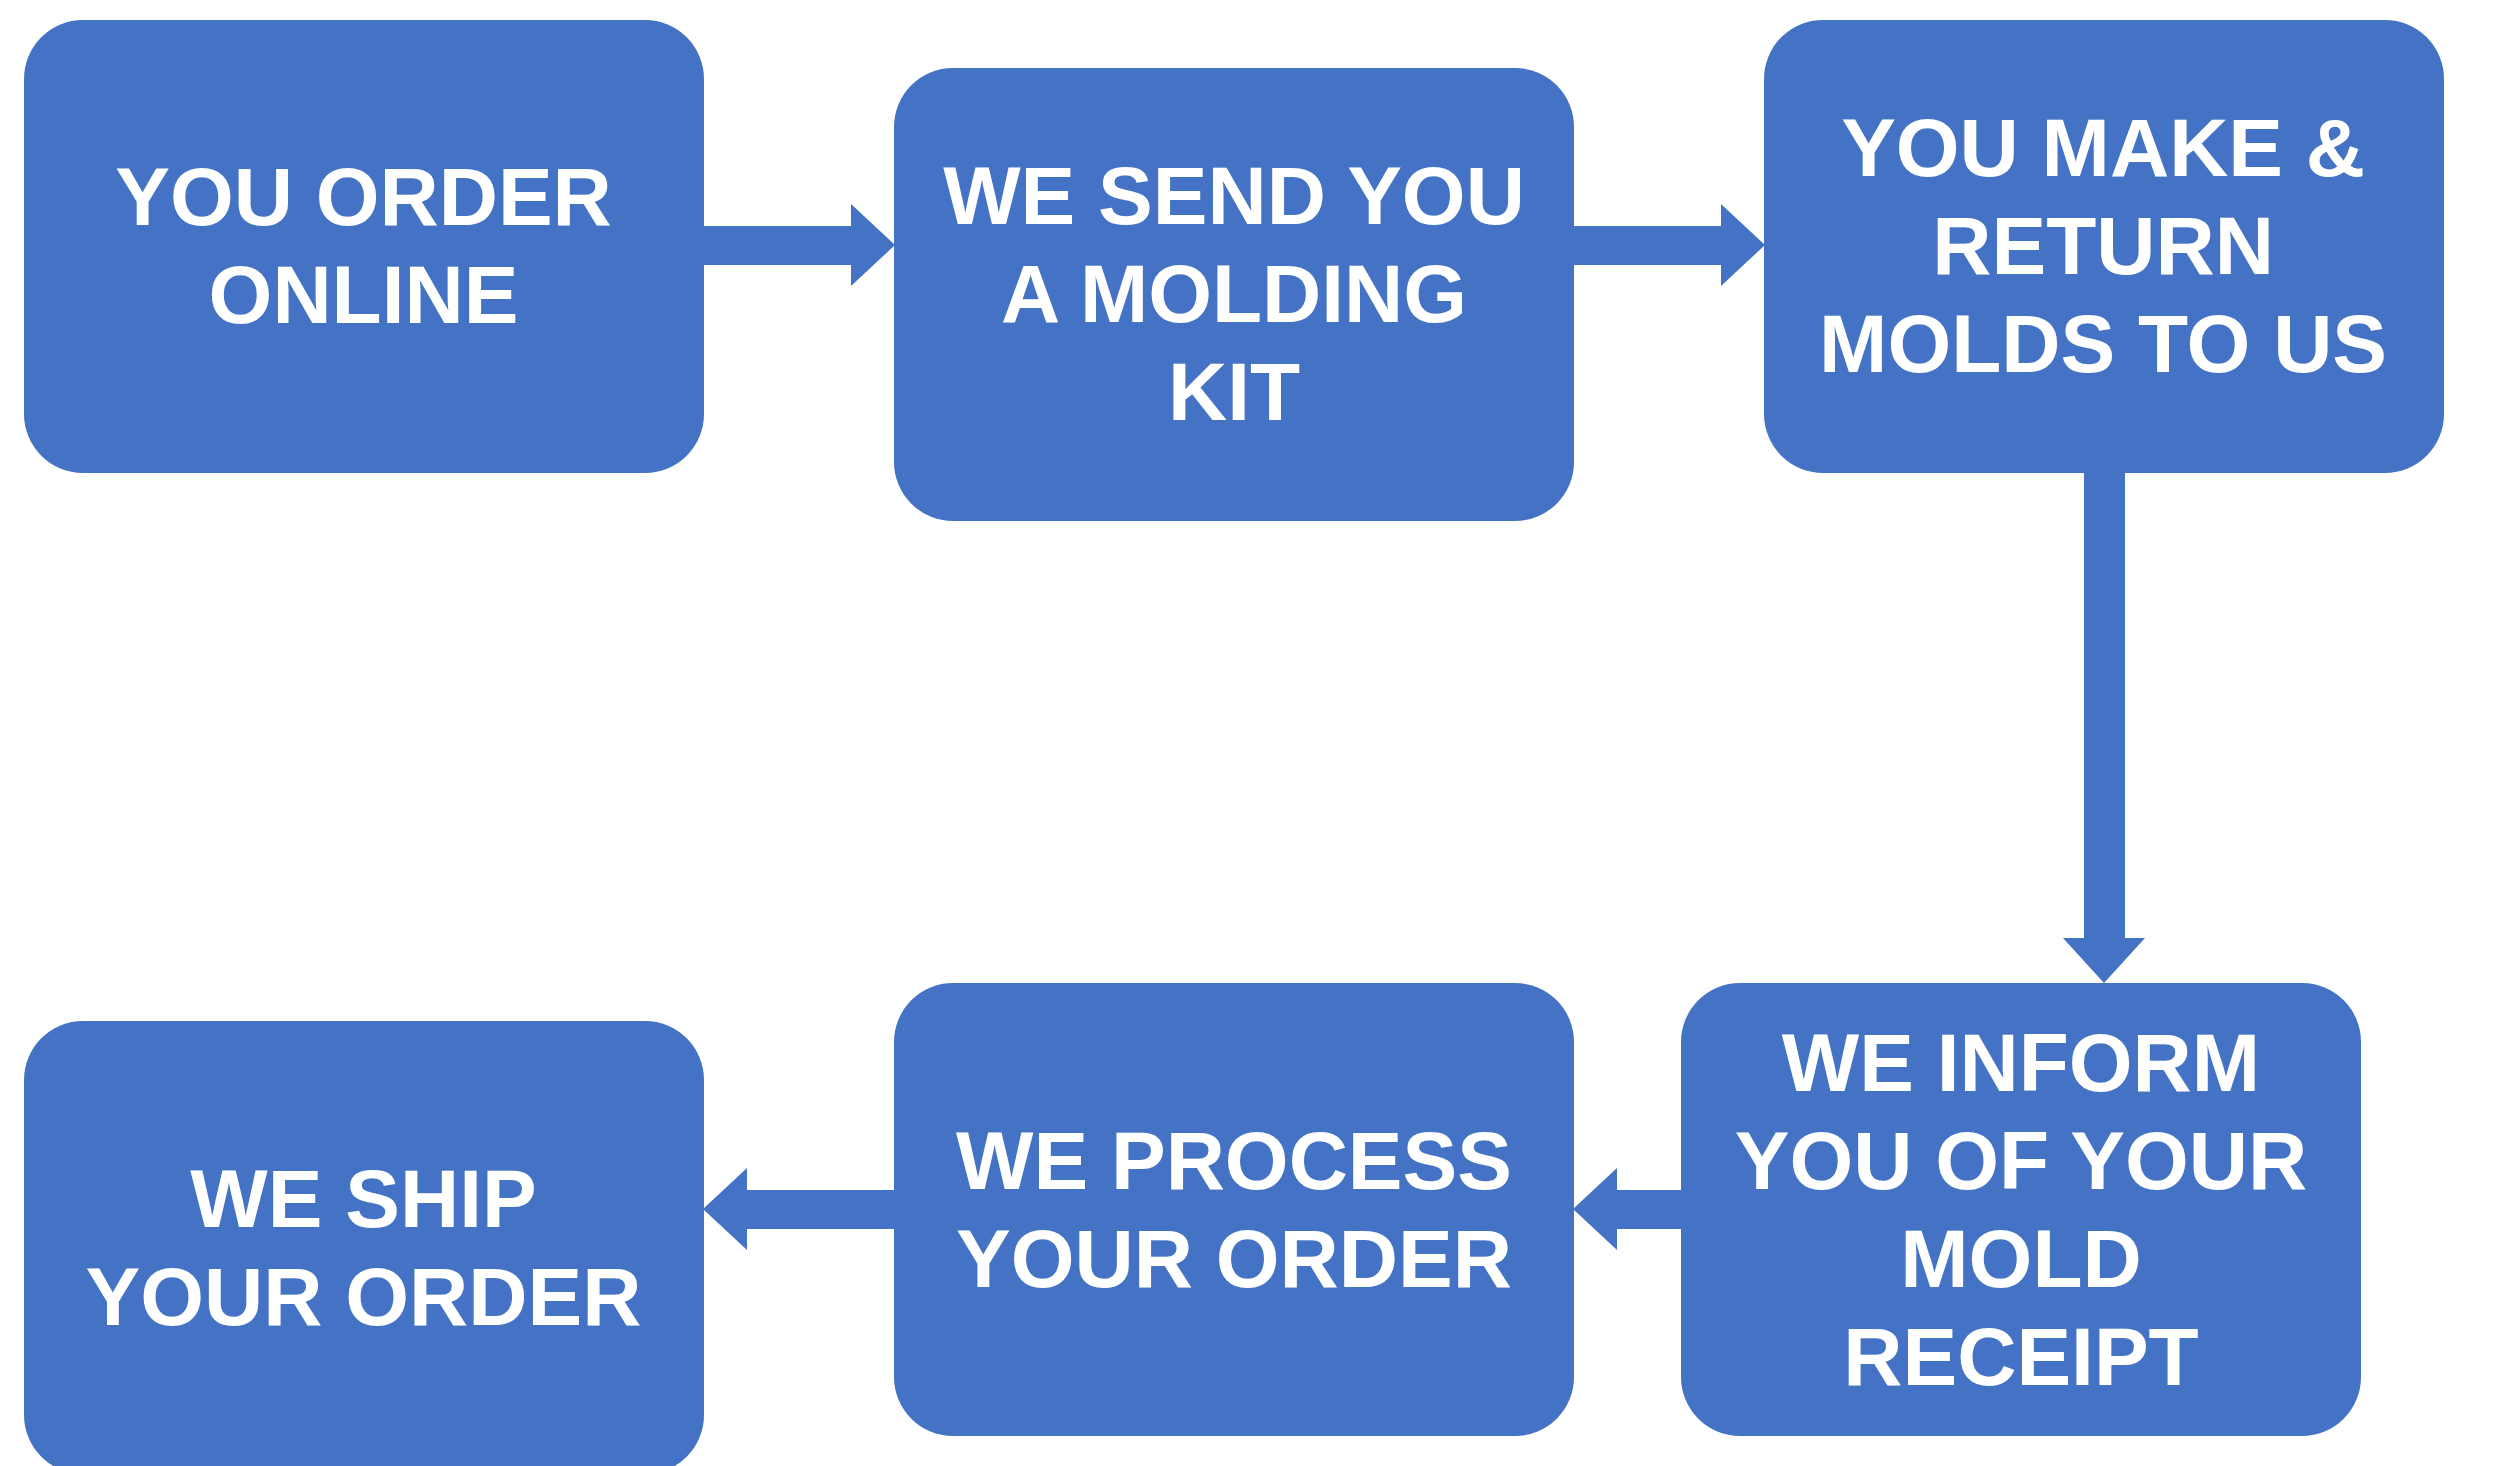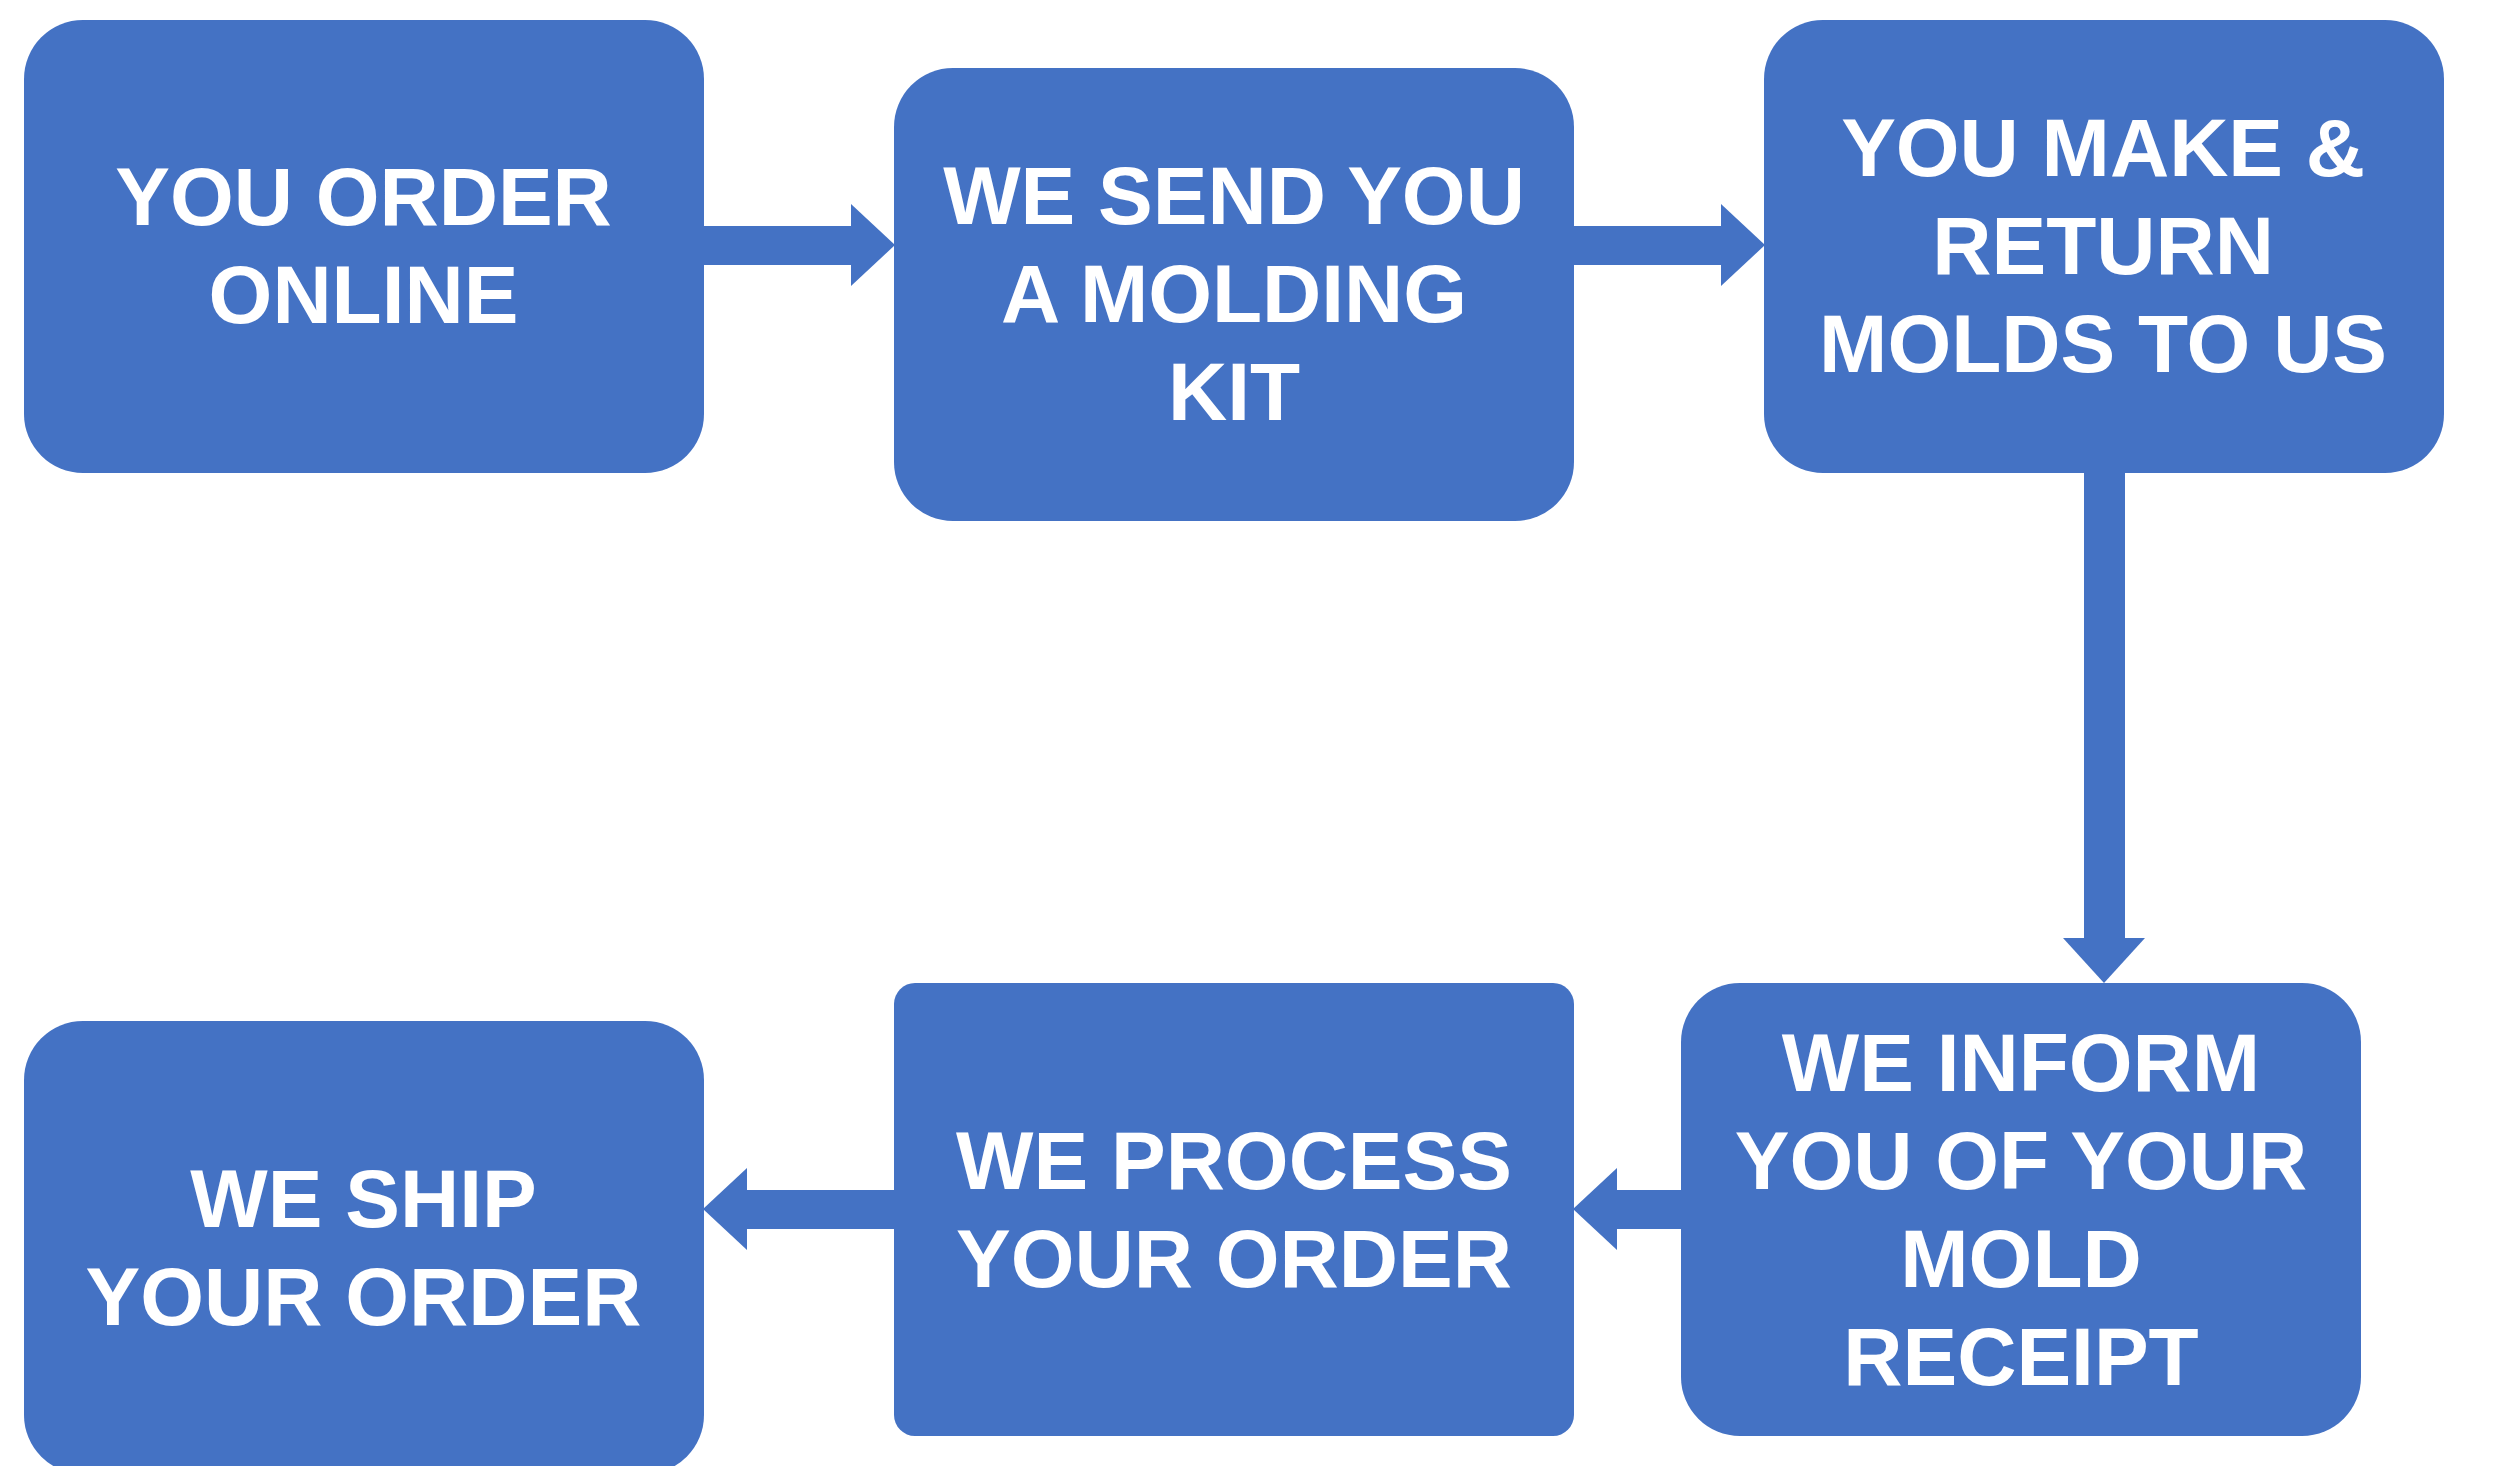--- a/index.html
+++ b/index.html
@@ -37,21 +37,21 @@
     text-align: center;
     color: var(--text);
     font-weight: 700;
     font-size: 82px;
     line-height: 98px;
   }
   .n1 { left: 23.5px;   top: 19.6px; }
   .n2 { left: 894px;  top: 19.6px; margin-top: 48px; }
   .n3 { left: 1764px; top: 19.6px; padding-left: 8px; }
   .n4 { left: 1681px; top: 983px; }
-  .n5 { left: 894px;  top: 983px; border-radius: 21px; }
+  .n5 { left: 894px;  top: 983px; }
   .n6 { left: 23.5px;   top: 1021px; }
 
   .arrow { position: absolute; }
   .shaft { position: absolute; background: var(--accent); }
   .head  { position: absolute; width: 0; height: 0; }
 
   
   .a-h { width: 192px; height: 82px; }
   .a-right .shaft { left: 0; top: 21.6px; width: 149px; height: 39px; }
   .a-right .head {

